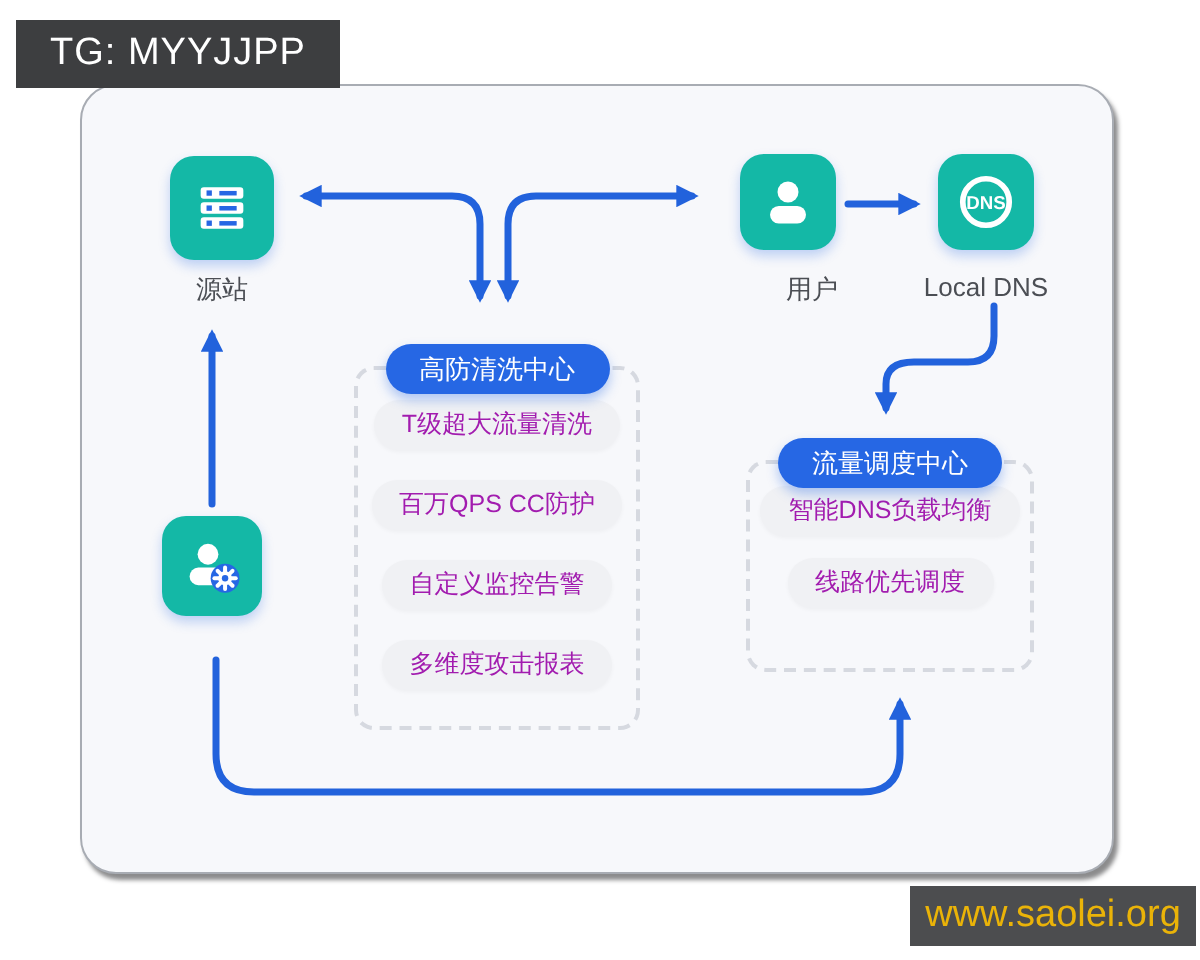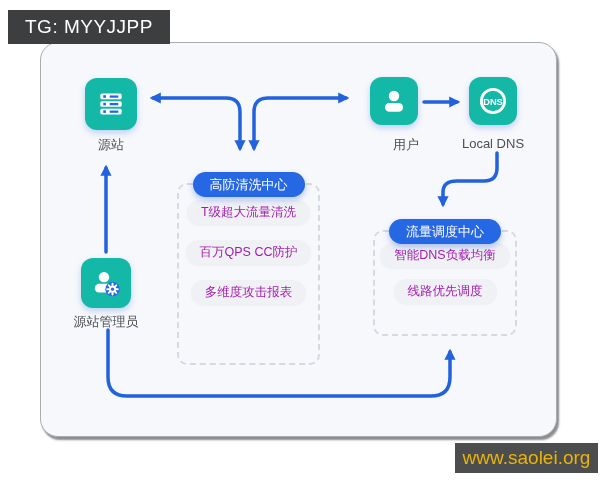--- a/index.html
+++ b/index.html
@@ -125,26 +125,26 @@
       <g stroke="#ffffff" stroke-width="1.5" stroke-linecap="round">
         <line x1="16.9" y1="12.6" x2="16.9" y2="20.6"></line>
         <line x1="12.9" y1="16.6" x2="20.9" y2="16.6"></line>
         <line x1="14.1" y1="13.8" x2="19.7" y2="19.4"></line>
         <line x1="19.7" y1="13.8" x2="14.1" y2="19.4"></line>
       </g>
       <circle cx="16.9" cy="16.6" r="2.6" fill="#ffffff"></circle>
       <circle cx="16.9" cy="16.6" r="1.2" fill="#2667e4"></circle>
     </svg>
   </div>
-  <div class="node-label" style="left:106px; top:313px;">源站管理员</div>
 
   <div class="panel panel-scrub" style="left:177px; top:183px; width:143px; height:182px;">
     <div class="panel-title">高防清洗中心</div>
     <div class="pill">T级超大流量清洗</div>
     <div class="pill">百万QPS CC防护</div>
+    <div class="pill">自定义监控告警</div>
     <div class="pill">多维度攻击报表</div>
   </div>
 
   <div class="panel panel-sched" style="left:373px; top:230px; width:144px; height:106px;">
     <div class="panel-title">流量调度中心</div>
     <div class="pill">智能DNS负载均衡</div>
     <div class="pill">线路优先调度</div>
   </div>
 
 

